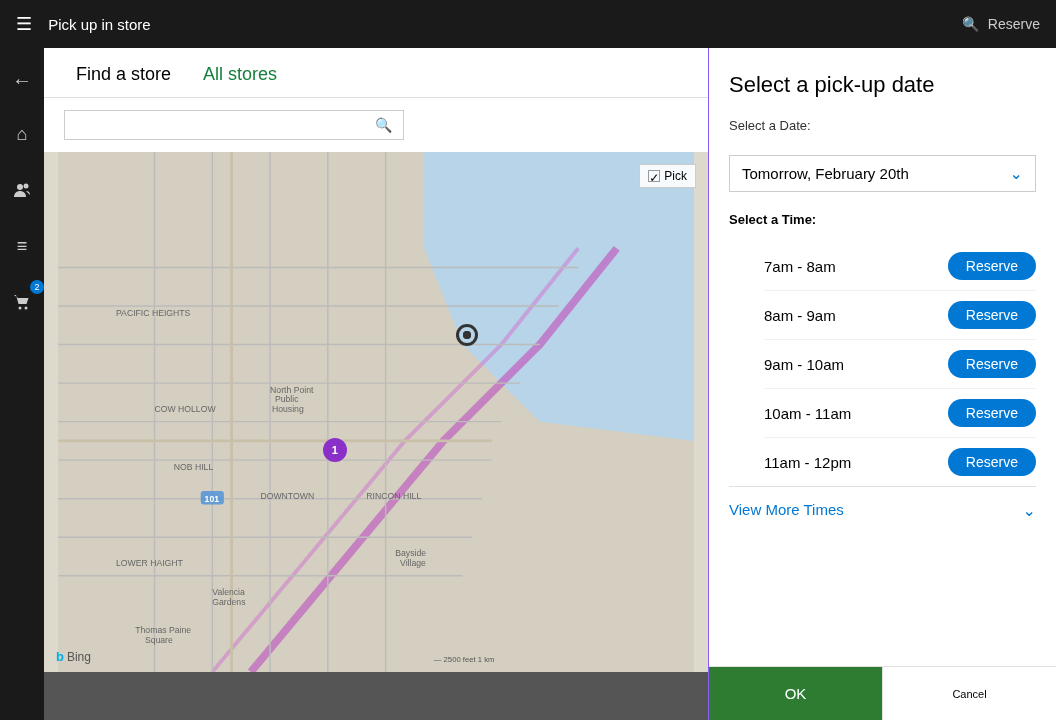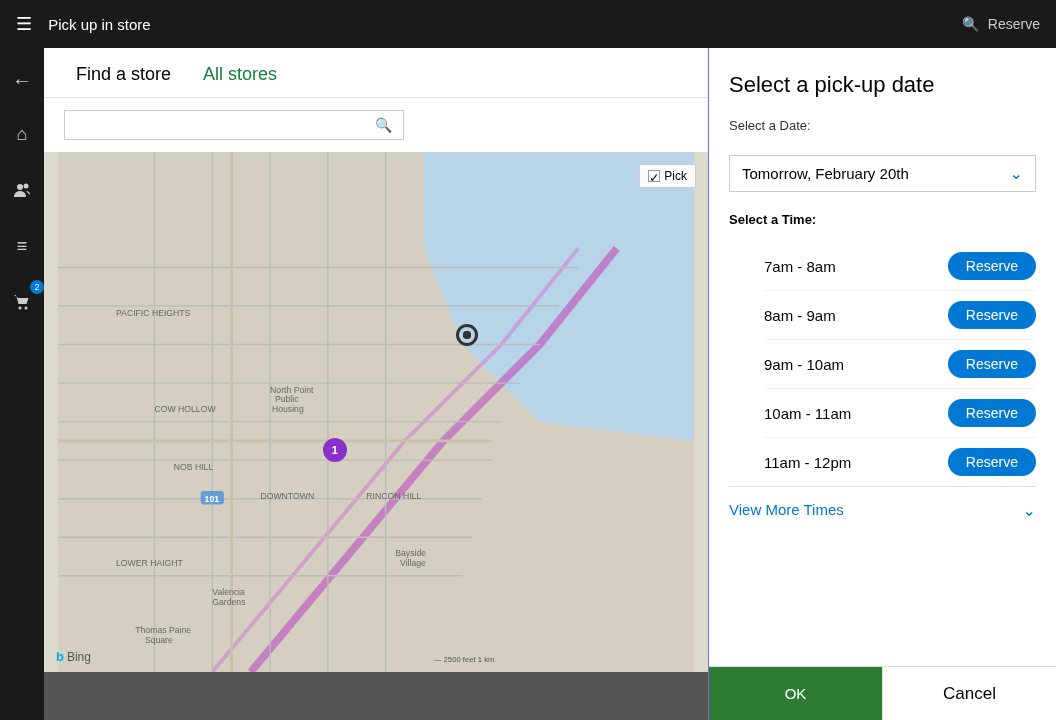--- a/index.html
+++ b/index.html
@@ -288,21 +288,21 @@
       border: none;
       font-size: 15px;
       cursor: pointer;
     }
     .cancel-btn {
       flex: 1;
       background: #fff;
       color: #000;
       border: none;
       border-left: 1px solid #e0e0e0;
-      font-size: 17px;
+      font-size: 11px;
       cursor: pointer;
     }
   </style>
 </head>
 <body>
 
 <div class="top-bar">
   <span class="hamburger">☰</span>
   <span class="app-title">Pick up in store</span>
   <div class="search-area">

